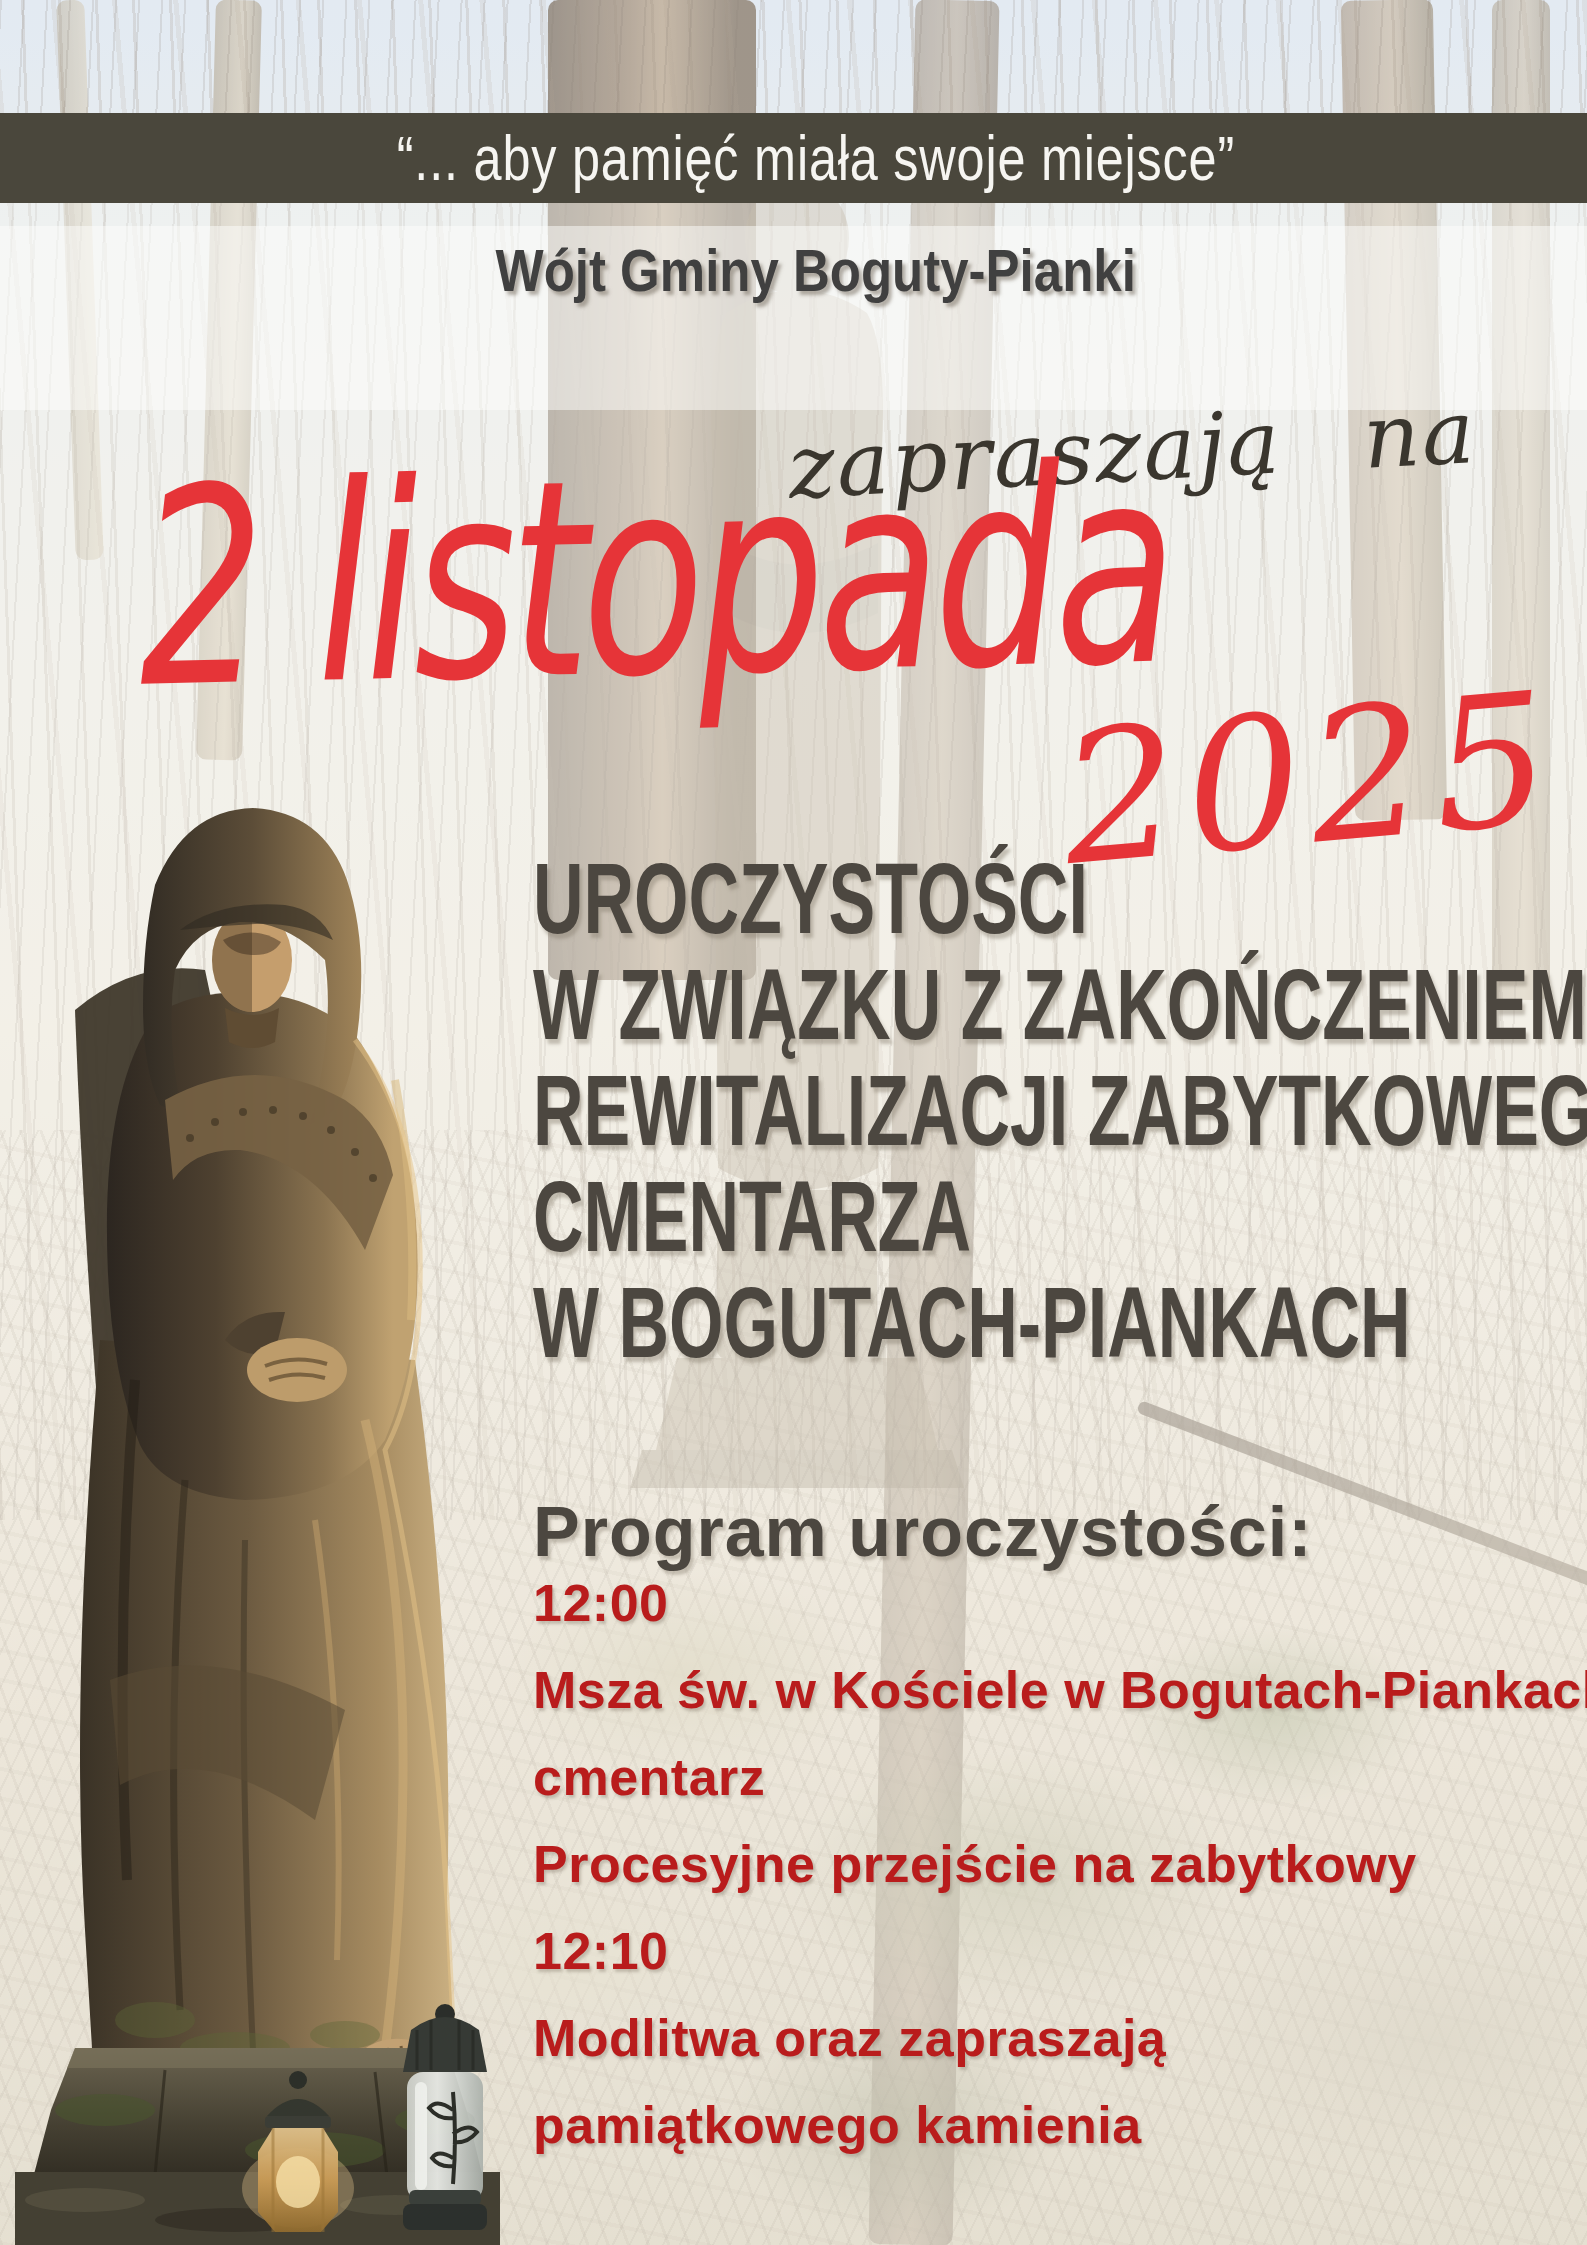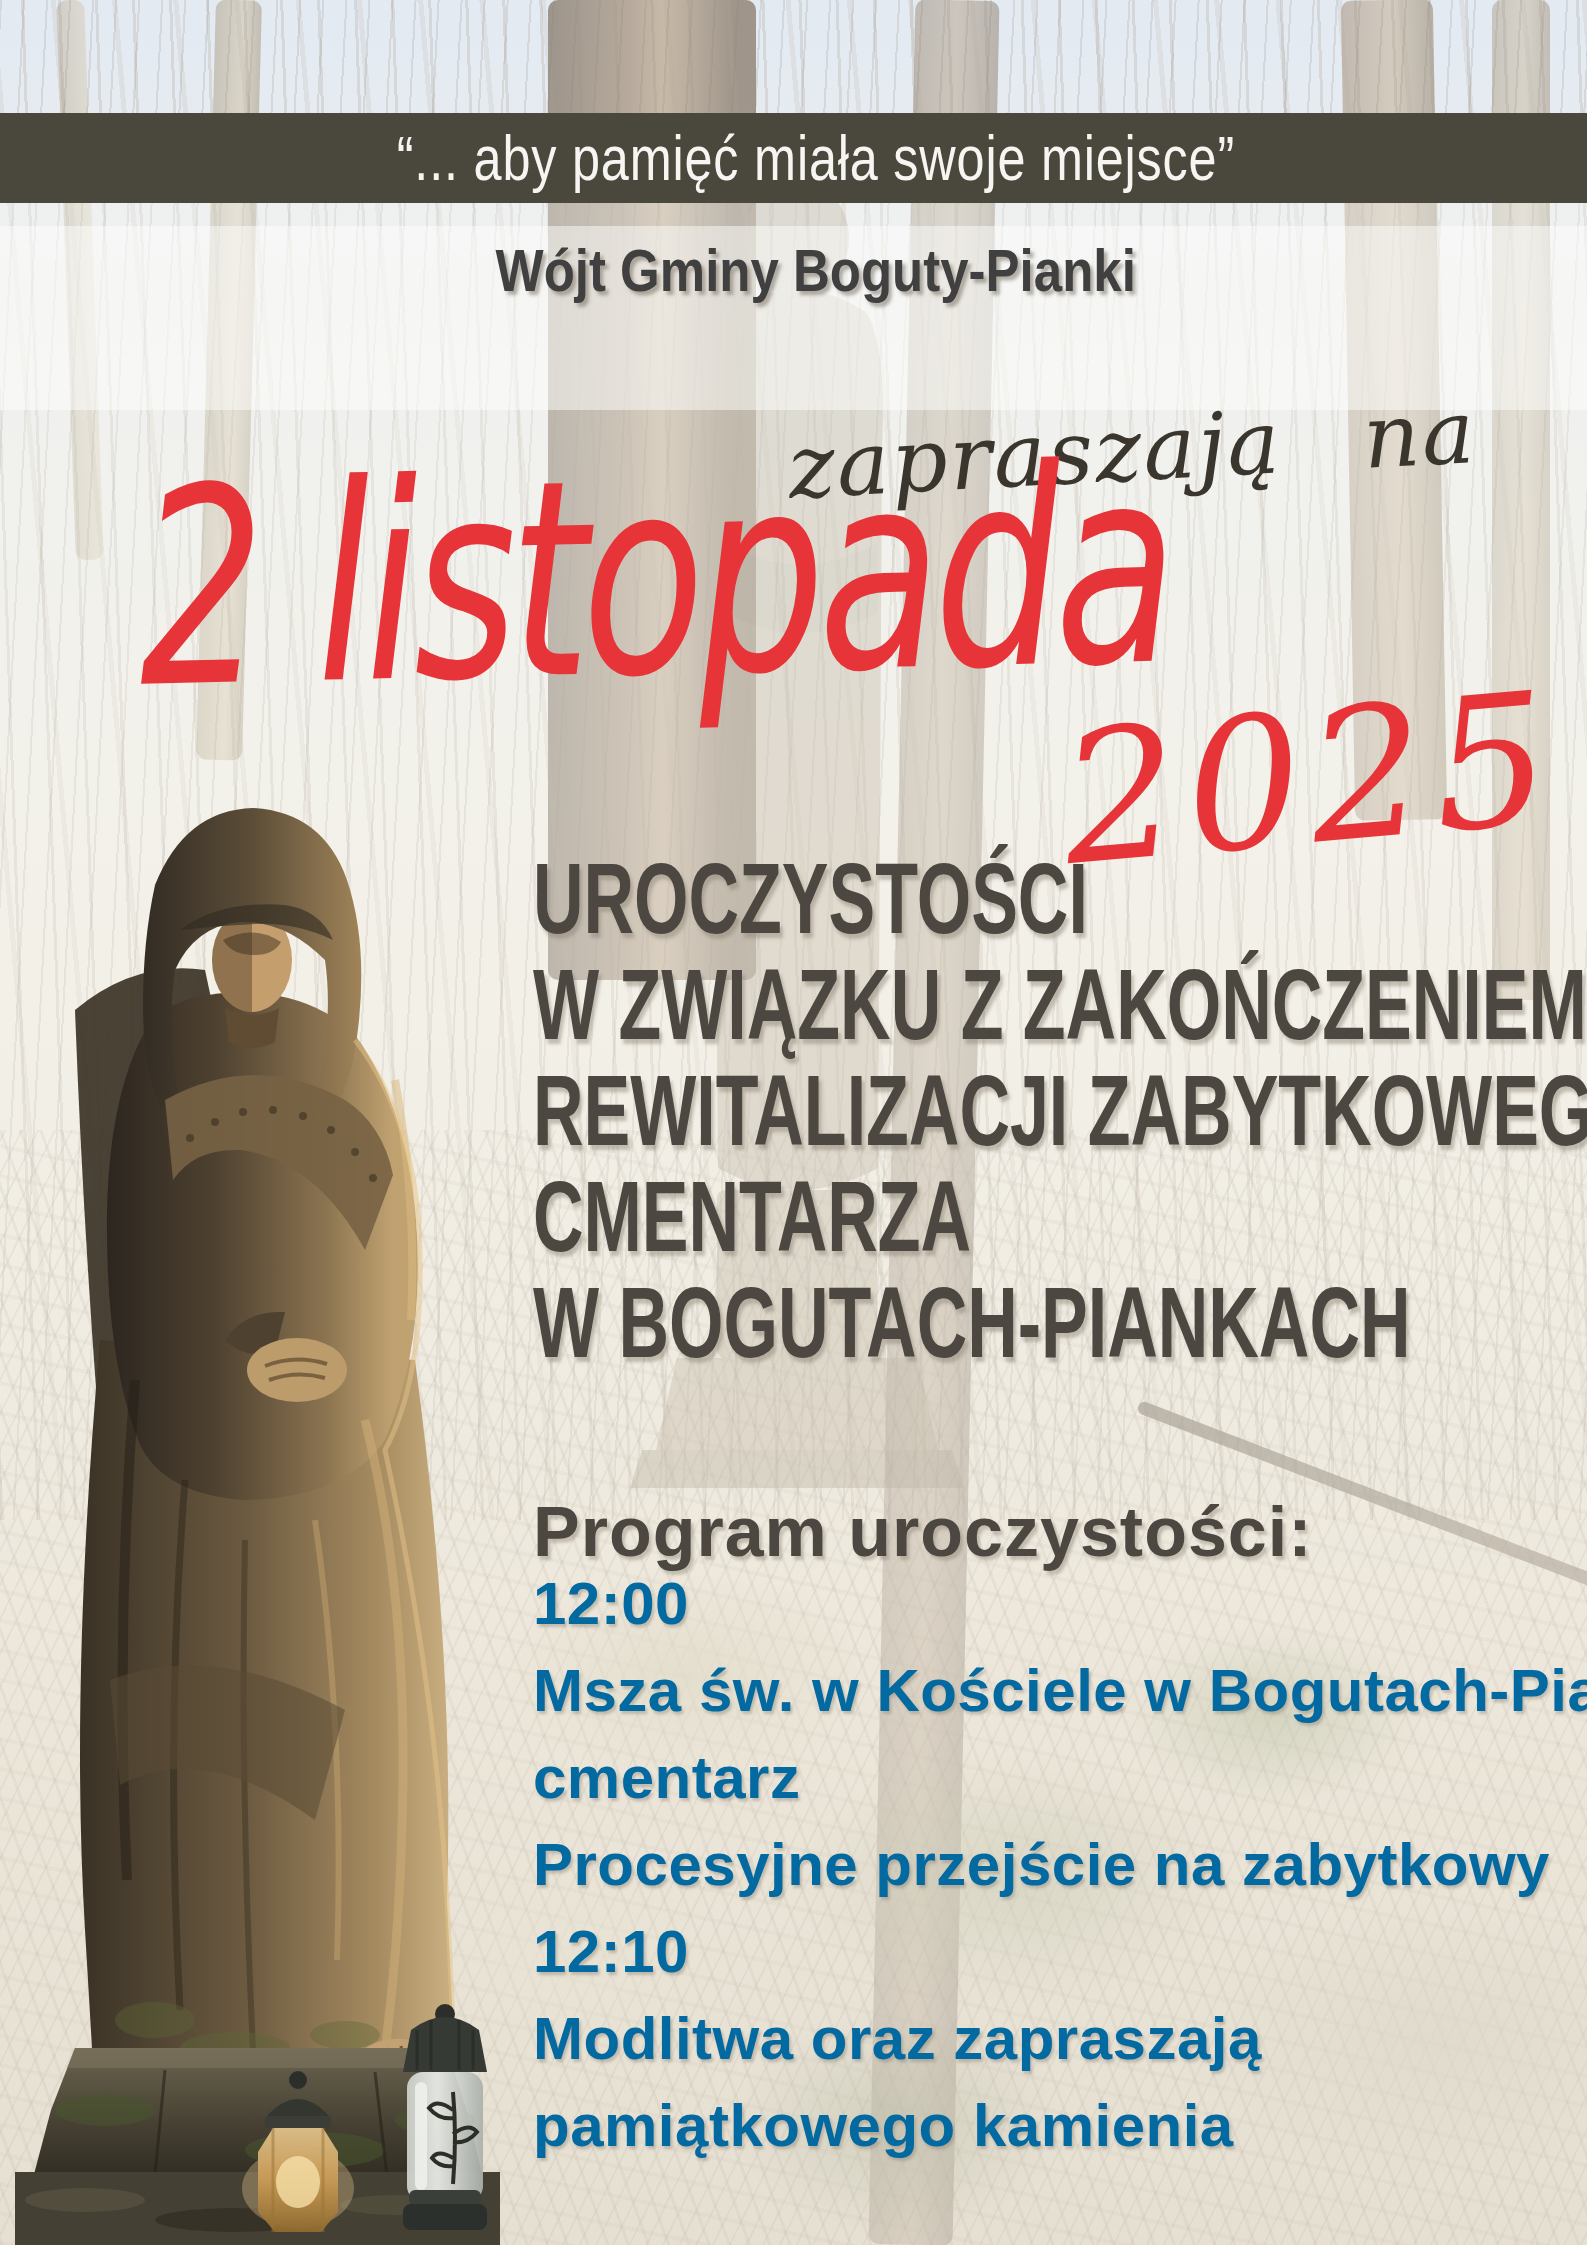--- a/index.html
+++ b/index.html
@@ -91,21 +91,21 @@
   .caps-block{left:533px; top:845px;}
   .caps-line{font-size:100px; font-weight:bold; color:#4c4740; line-height:106px;
     transform:scaleX(.7); transform-origin:0 50%; white-space:nowrap;
     text-shadow:4px 5px 4px rgba(136,126,110,.45);}
 
   
   .program-heading{left:533px; top:1492px; font-size:70px; font-weight:bold;
     color:#4c4740; letter-spacing:1px; white-space:nowrap;
     text-shadow:3px 4px 3px rgba(136,126,110,.4);}
   .schedule{left:533px; top:1560px; width:1020px;}
-  .sched-line{font-size:60px; font-weight:bold; color:#0369a1; height:87px;
+  .sched-line{font-size:52px; font-weight:bold; color:#b91c1c; height:87px;
     line-height:87px; white-space:nowrap; letter-spacing:.5px;
     text-shadow:2px 3px 3px rgba(136,126,110,.4);}
 
   .statue-svg{left:15px; top:780px; width:485px; height:1465px;}
 </style>
 </head>
 <body>
 
 <div class="poster" style="--accent-red: #e63438; --band-olive: #4a473c; --quote-white: #f6f5f1;">
 

